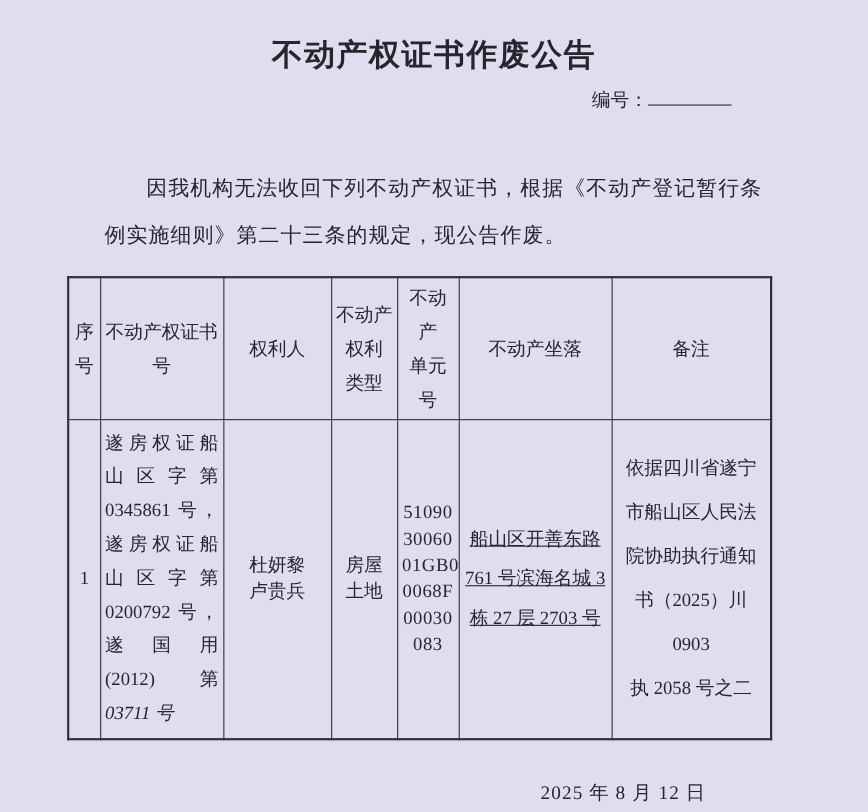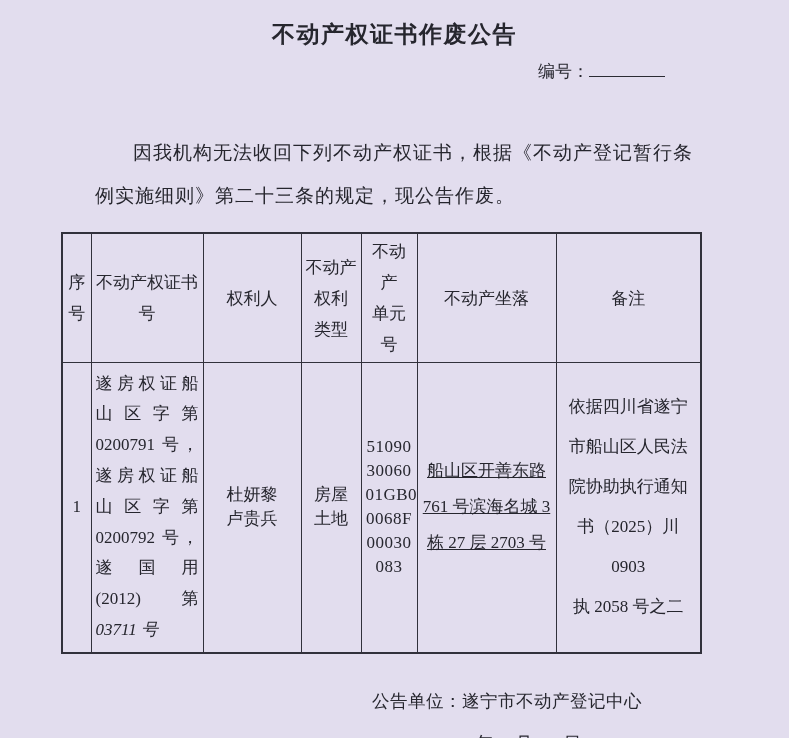--- a/index.html
+++ b/index.html
@@ -5,25 +5,25 @@
   html, body { margin: 0; padding: 0; }
   body {
     width: 789px; height: 738px;
     background: #e2ddee;
     overflow: hidden;
     font-family: "Liberation Serif", serif;
     color: #26262e;
     position: relative;
   }
   .doc-title {
-    margin-top: 19px;
+    margin-top: 31px;
     text-align: center;
     font-family: "Liberation Sans", sans-serif;
     font-weight: bold;
-    font-size: 23px;
+    font-size: 28px;
     letter-spacing: 1.5px;
   }
   .ref-line {
     margin-top: 10px;
     text-align: right;
     padding-right: 124px;
     font-size: 17px;
     height: 26px;
     padding-left: 32px;
   }
@@ -118,21 +118,21 @@
 单元
 号</th>
     <th class="hdr">不动产坐落</th>
     <th class="hdr">备注</th>
   </tr>
   <tr class="body-row">
     <td>1</td>
     <td class="cert-cell">
       <div class="cert-line">遂房权证船</div>
       <div class="cert-line">山区字第</div>
-      <div class="cert-line">0200791 号，</div>
+      <div class="cert-line">0345861 号，</div>
       <div class="cert-line">遂房权证船</div>
       <div class="cert-line">山区字第</div>
       <div class="cert-line">0200792 号，</div>
       <div class="cert-line">遂国用</div>
       <div class="cert-line">(2012) 第</div>
       <div class="cert-line last">03711 号</div>
     </td>
     <td class="multiline cell-holder">杜妍黎
 卢贵兵</td>
     <td class="multiline cell-type">房屋
@@ -149,17 +149,14 @@
     <td class="multiline cell-remark">依据四川省遂宁
 市船山区人民法
 院协助执行通知
 书（2025）川 0903
 执 2058 号之二</td>
   </tr>
 </tbody>
   </table>
 
 <div class="footer-block">
-  <div class="footer-issuer">
-    <span>公告单位：</span><span>遂宁市不动产登记中心</span>
-  </div>
   <div class="footer-date">2025 年 8 月 12 日</div>
 </div>
 
 </body></html>

